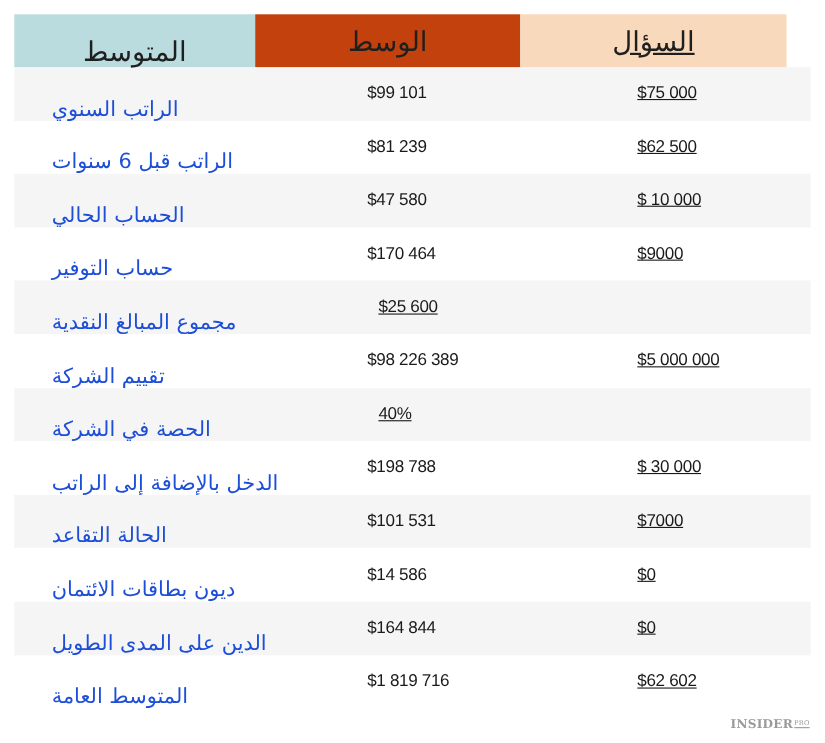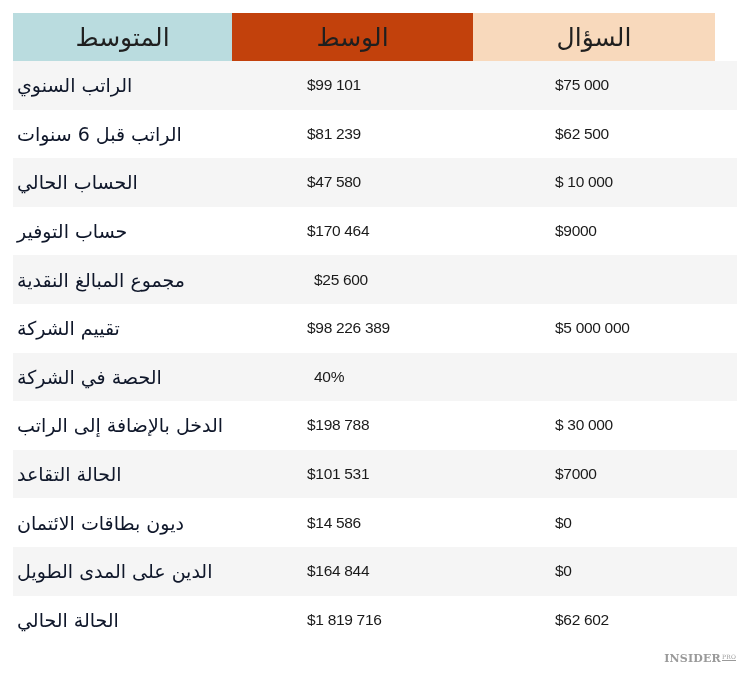--- a/index.html
+++ b/index.html
@@ -30,41 +30,42 @@
     }
     .row.odd { background: #f5f5f5; }
     .row.even { background: #ffffff; }
     .cell {
       height: 100%;
       display: flex;
       align-items: center;
       box-sizing: border-box;
       color: #1a1a1a;
     }
-    .c-metric { width: 219px; }
+    .c-metric { width: 219px; align-items: flex-end; }
     .c-median { width: 241px; }
-    .c-asker  { width: 242px; }
+    .c-asker  { width: 242px; text-decoration: underline; }
 
     .header .cell {
       justify-content: center;
       font-size: 25px;
       color: #1f1f1f;
       font-family: "DejaVu Sans", sans-serif;
     }
     .header .c-metric { background: #badcdf; }
     .header .c-median { background: #c2410c; }
     .header .c-asker  { background: #f8d9bc; }
 
     .body-cell-metric {
       font-size: 19px;
       direction: rtl;
       justify-content: flex-end;
       padding-right: 0;
       padding-left: 4px;
-      color: #0f172a;
+      color: #1d4ed8;
+      margin-left: 30px;
     }
     .body-cell-value {
       font-family: "Liberation Sans", sans-serif;
       font-size: 15.5px;
       letter-spacing: -0.3px;
       padding-left: 75px;
       color: #1a1a1a;
     }
     .body-cell-value.asker {
       padding-left: 82px;
@@ -179,21 +180,21 @@
       </div>
       <div class="row odd">
         <div class="cell c-metric body-cell-metric">
           <span class="metric-text">الدين على المدى الطويل</span>
         </div>
         <div class="cell c-median body-cell-value">$164 844</div>
         <div class="cell c-asker body-cell-value asker">$0</div>
       </div>
       <div class="row even">
         <div class="cell c-metric body-cell-metric">
-          <span class="metric-text">الحالة الحالي</span>
+          <span class="metric-text">المتوسط العامة</span>
         </div>
         <div class="cell c-median body-cell-value">$1 819 716</div>
         <div class="cell c-asker body-cell-value asker">$62 602</div>
       </div>
     </div>
 </div>
 
 <div class="watermark">
   <span>INSIDER</span><span class="sup">PRO</span>
 </div>

